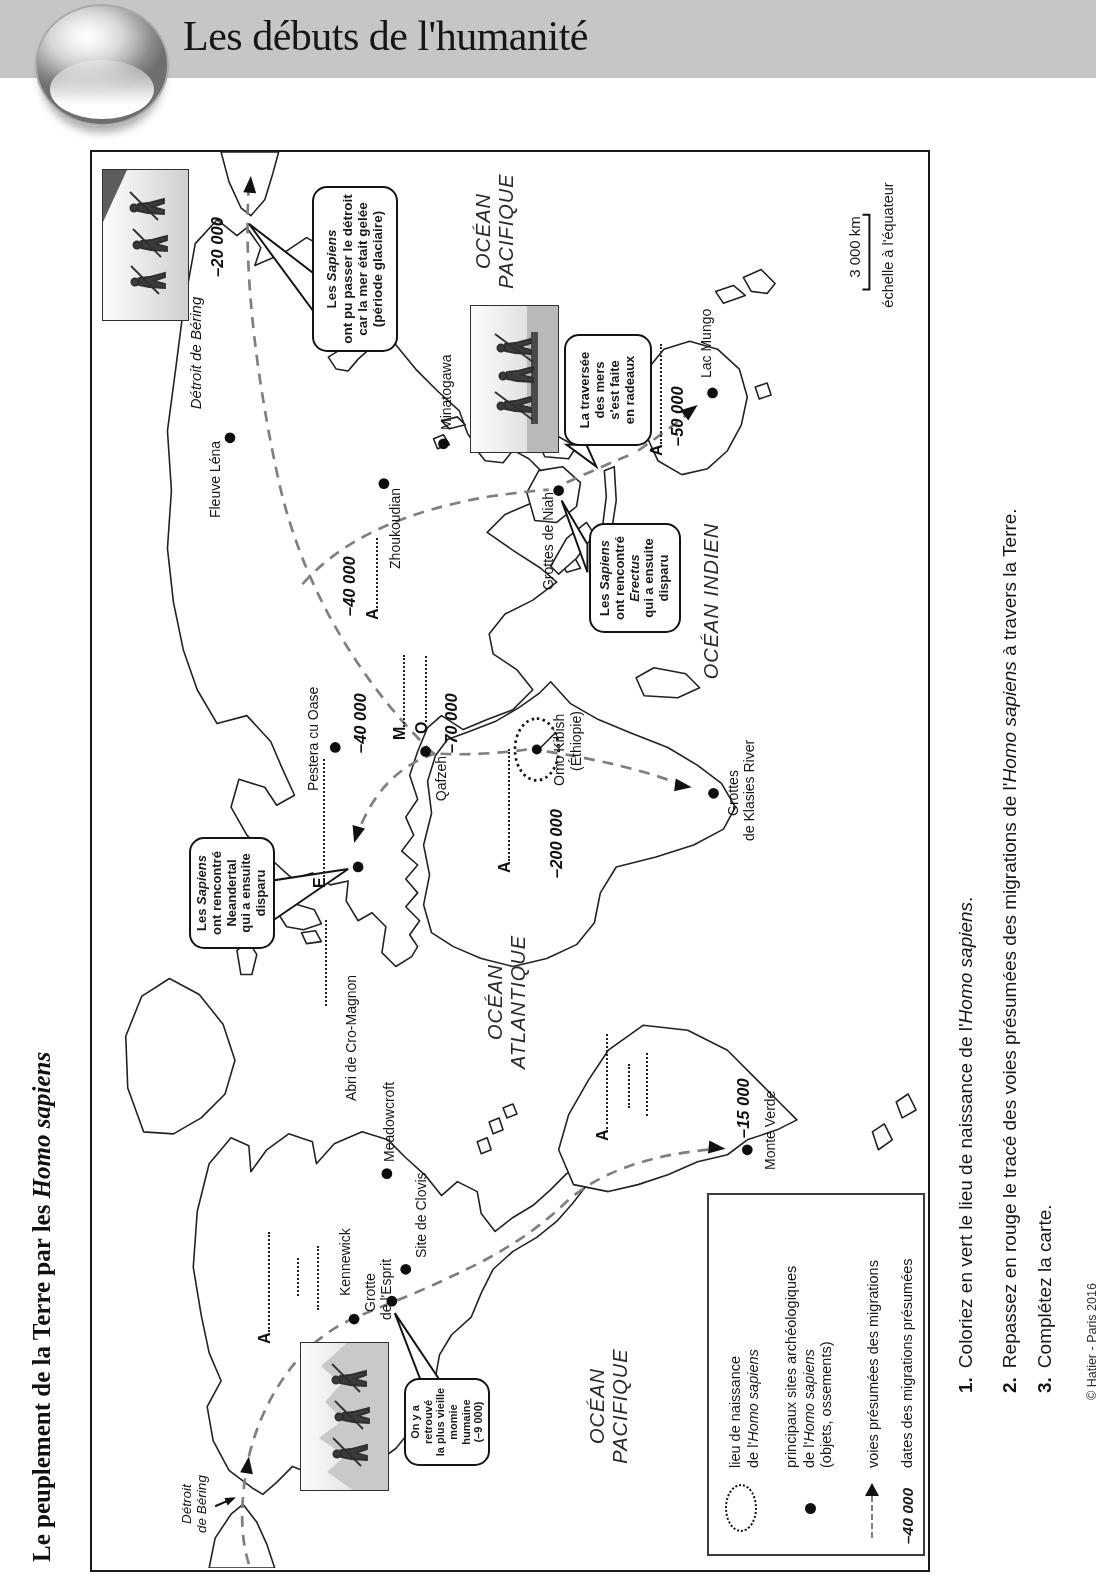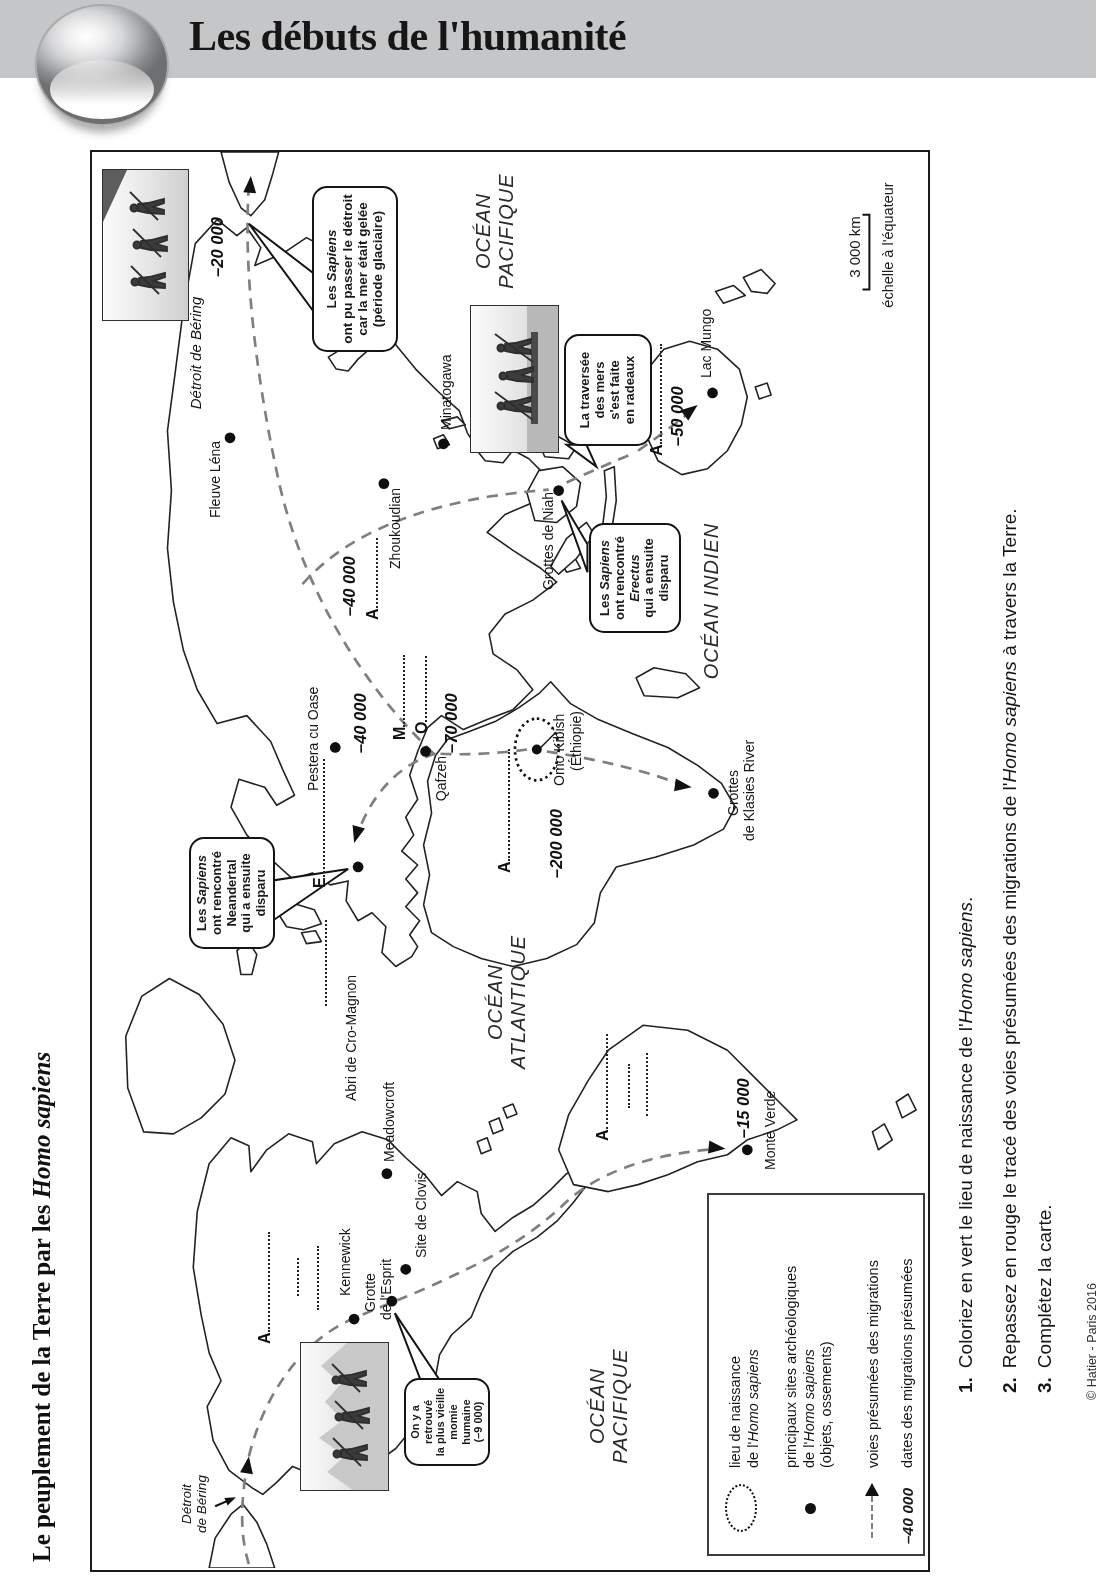--- a/index.html
+++ b/index.html
@@ -1,21 +1,21 @@
 <!DOCTYPE html>
 <html><head>
 <meta charset="utf-8">
 <style>
   html,body{margin:0;padding:0;background:#fff;}
   .page{position:relative;width:1120px;height:1596px;background:#fff;overflow:hidden;
         font-family:"Liberation Sans",sans-serif;color:#1a1a1a;}
   
   .banner{position:absolute;left:0;top:0;width:1096px;height:78px;background:#c5c6c8;}
-  .htitle{position:absolute;left:189px;top:12px;font-family:"Liberation Serif",serif;
-          font-weight:bold;font-size:42px;letter-spacing:-0.5px;color:#161616;white-space:nowrap;}
+  .htitle{position:absolute;left:183px;top:12px;font-family:"Liberation Serif",serif;
+          font-weight:normal;font-size:42px;letter-spacing:-0.5px;color:#161616;white-space:nowrap;}
   .sphere{position:absolute;left:35px;top:4px;width:130px;height:118px;border-radius:50%;
           border:2px solid #aaa;
           background:radial-gradient(ellipse 62% 48% at 38% 26%,#ffffff 0%,#f0f0f0 22%,#d5d6d8 45%,#b4b5b7 62%,#898a8c 82%,#6e6f71 100%);
           box-shadow:0 12px 10px -6px rgba(0,0,0,0.35);}
   .sphere::after{content:"";position:absolute;left:10%;right:10%;bottom:4%;height:50%;
           border-radius:50%;background:linear-gradient(180deg,rgba(255,255,255,0.25),#ffffff 75%);}
   
   .rotwrap{position:absolute;overflow:hidden;}
   .rotin{position:absolute;left:0;top:0;transform-origin:top left;}
   .vtitle{position:absolute;white-space:nowrap;font-family:"Liberation Serif",serif;

